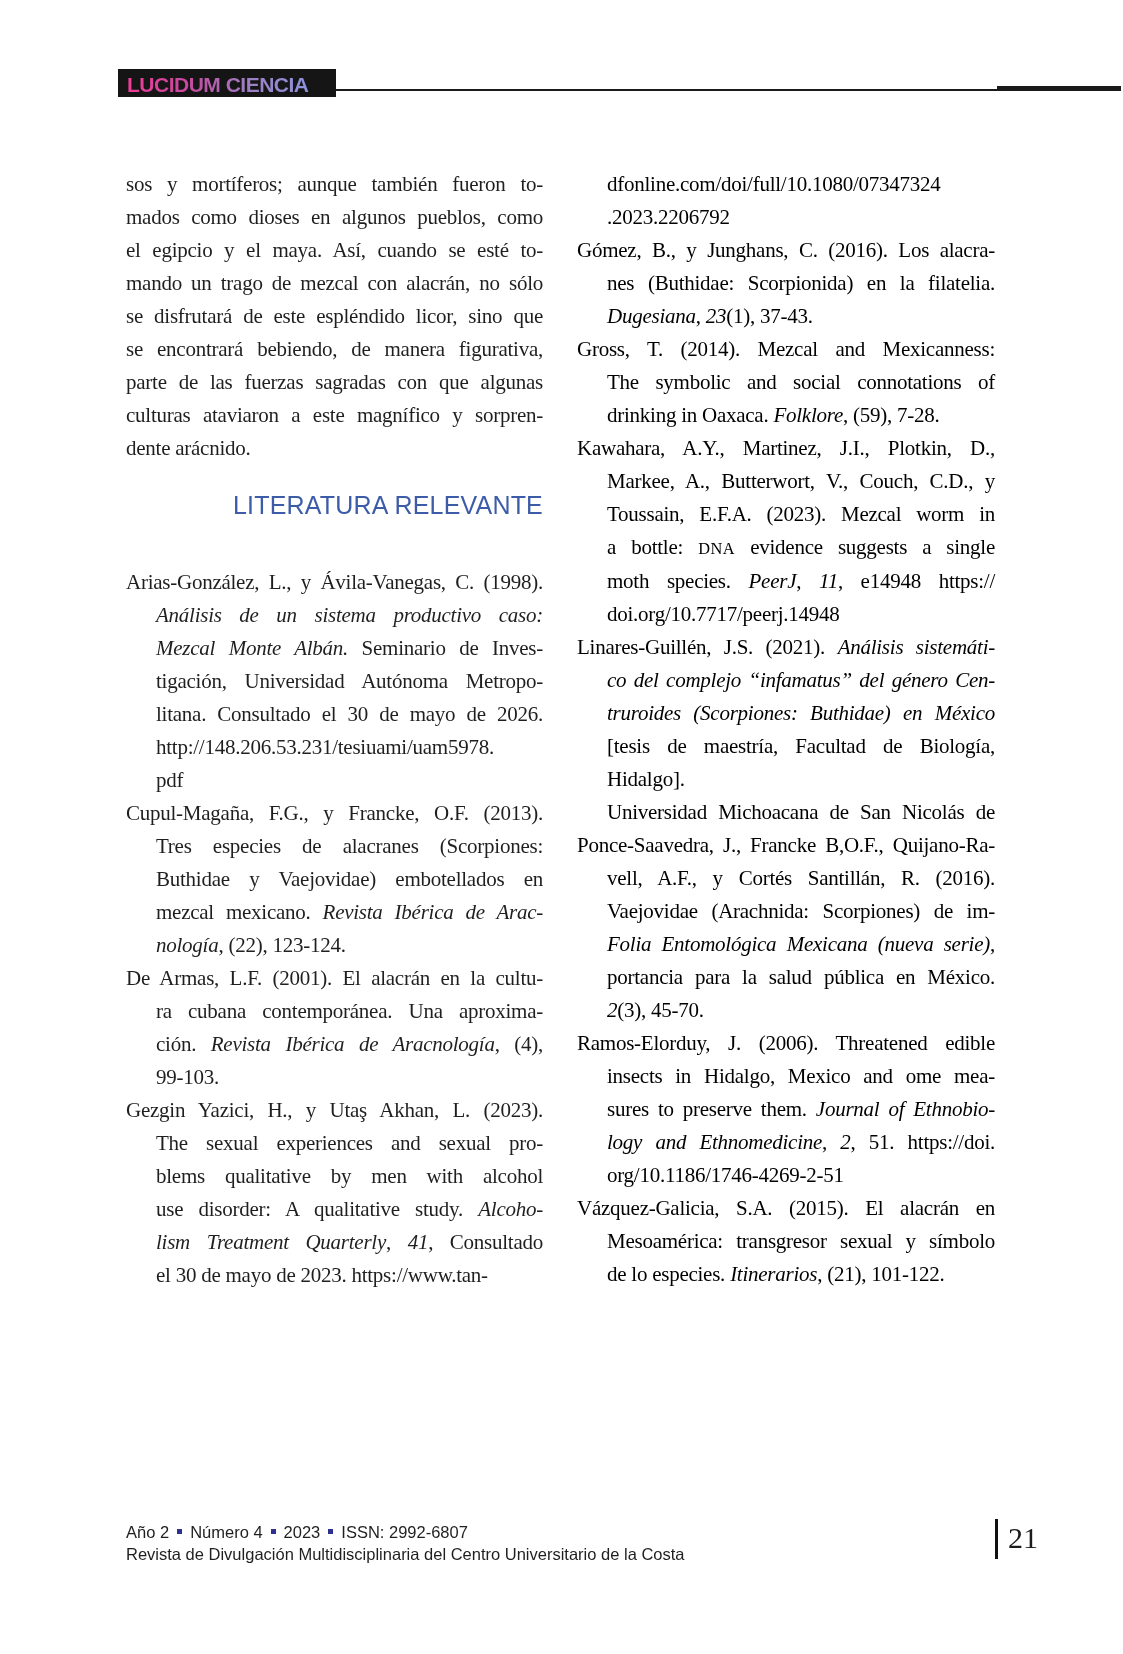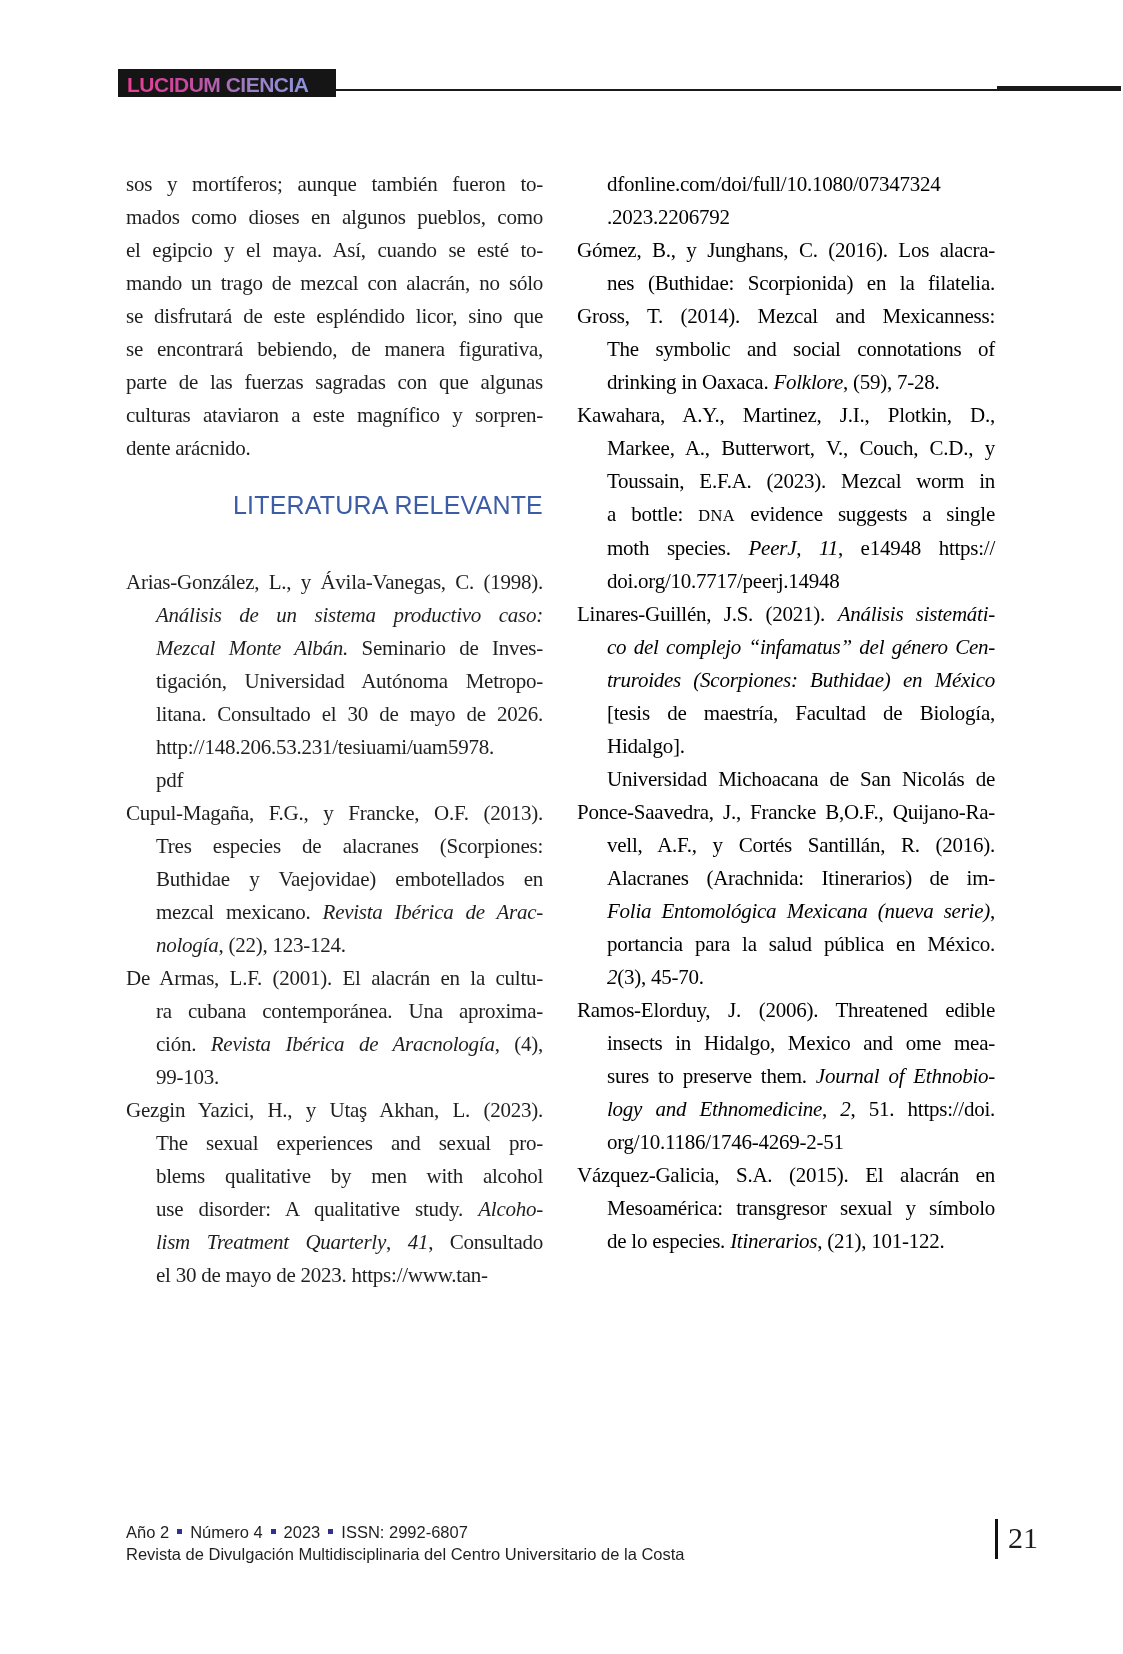--- a/index.html
+++ b/index.html
@@ -94,20 +94,21 @@
         </div>
       </div>
     <div class="col col-right" id="col-right" style="color: #000000;">
         <div class="block">
           <div class="line indent"><span>dfonline.com/doi/full/10.1080/07347324</span></div>
           <div class="line indent last"><span>.2023.2206792</span></div>
         </div>
         <div class="block">
           <div class="line"><span>Gómez, B., y Junghans, C. (2016). Los alacra-</span></div>
           <div class="line indent"><span>nes (Buthidae: Scorpionida) en la filatelia.</span></div>
+          <div class="line indent last"><span class="it">Dugesiana</span><span>, </span><span class="it">23</span><span>(1), 37-43.</span></div>
         </div>
         <div class="block">
           <div class="line"><span>Gross, T. (2014). Mezcal and Mexicanness:</span></div>
           <div class="line indent"><span>The symbolic and social connotations of</span></div>
           <div class="line indent last"><span>drinking in Oaxaca. </span><span class="it">Folklore</span><span>, (59), 7-28.</span></div>
         </div>
         <div class="block">
           <div class="line"><span>Kawahara, A.Y., Martinez, J.I., Plotkin, D.,</span></div>
           <div class="line indent"><span>Markee, A., Butterwort, V., Couch, C.D., y</span></div>
           <div class="line indent"><span>Toussain, E.F.A. (2023). Mezcal worm in</span></div>
@@ -119,21 +120,21 @@
           <div class="line"><span>Linares-Guillén, J.S. (2021). </span><span class="it">Análisis sistemáti-</span></div>
           <div class="line indent"><span class="it">co del complejo “infamatus” del género Cen-</span></div>
           <div class="line indent"><span class="it">truroides (Scorpiones: Buthidae) en México</span></div>
           <div class="line indent"><span>[tesis de maestría, Facultad de Biología,</span></div>
           <div class="line indent last"><span>Hidalgo].</span></div>
           <div class="line indent"><span>Universidad Michoacana de San Nicolás de</span></div>
         </div>
         <div class="block">
           <div class="line"><span>Ponce-Saavedra, J., Francke B,O.F., Quijano-Ra-</span></div>
           <div class="line indent"><span>vell, A.F., y Cortés Santillán, R. (2016).</span></div>
-          <div class="line indent"><span>Alacranes (Arachnida: Itinerarios) de im-</span></div>
+          <div class="line indent"><span>Vaejovidae (Arachnida: Scorpiones) de im-</span></div>
           <div class="line indent"><span class="it">Folia Entomológica Mexicana (nueva serie)</span><span>,</span></div>
           <div class="line indent"><span>portancia para la salud pública en México.</span></div>
           <div class="line indent last"><span class="it">2</span><span>(3), 45-70.</span></div>
         </div>
         <div class="block">
           <div class="line"><span>Ramos-Elorduy, J. (2006). Threatened edible</span></div>
           <div class="line indent"><span>insects in Hidalgo, Mexico and ome mea-</span></div>
           <div class="line indent"><span>sures to preserve them. </span><span class="it">Journal of Ethnobio-</span></div>
           <div class="line indent"><span class="it">logy and Ethnomedicine</span><span>, </span><span class="it">2</span><span>, 51. https://doi.</span></div>
           <div class="line indent last"><span>org/10.1186/1746-4269-2-51</span></div>

